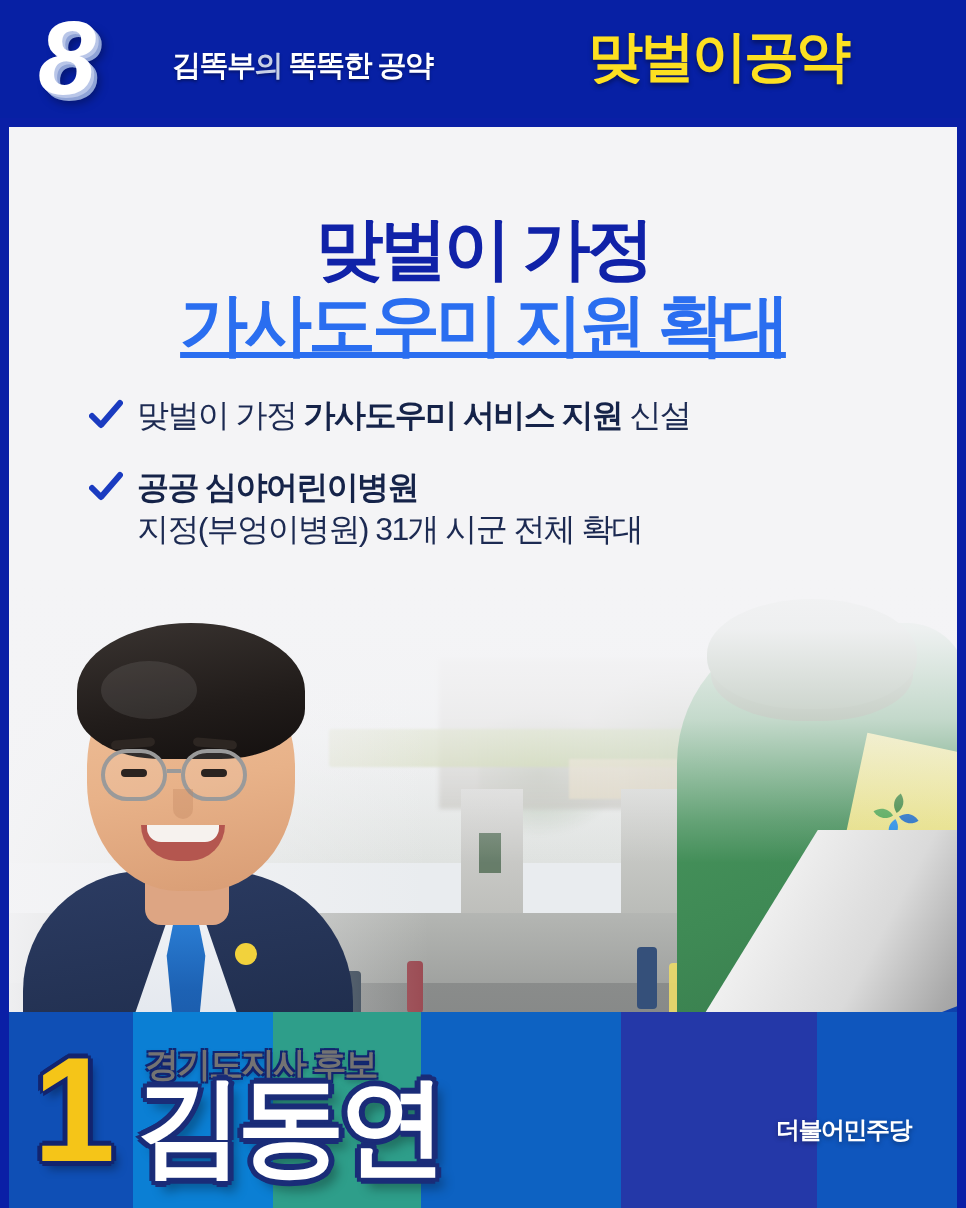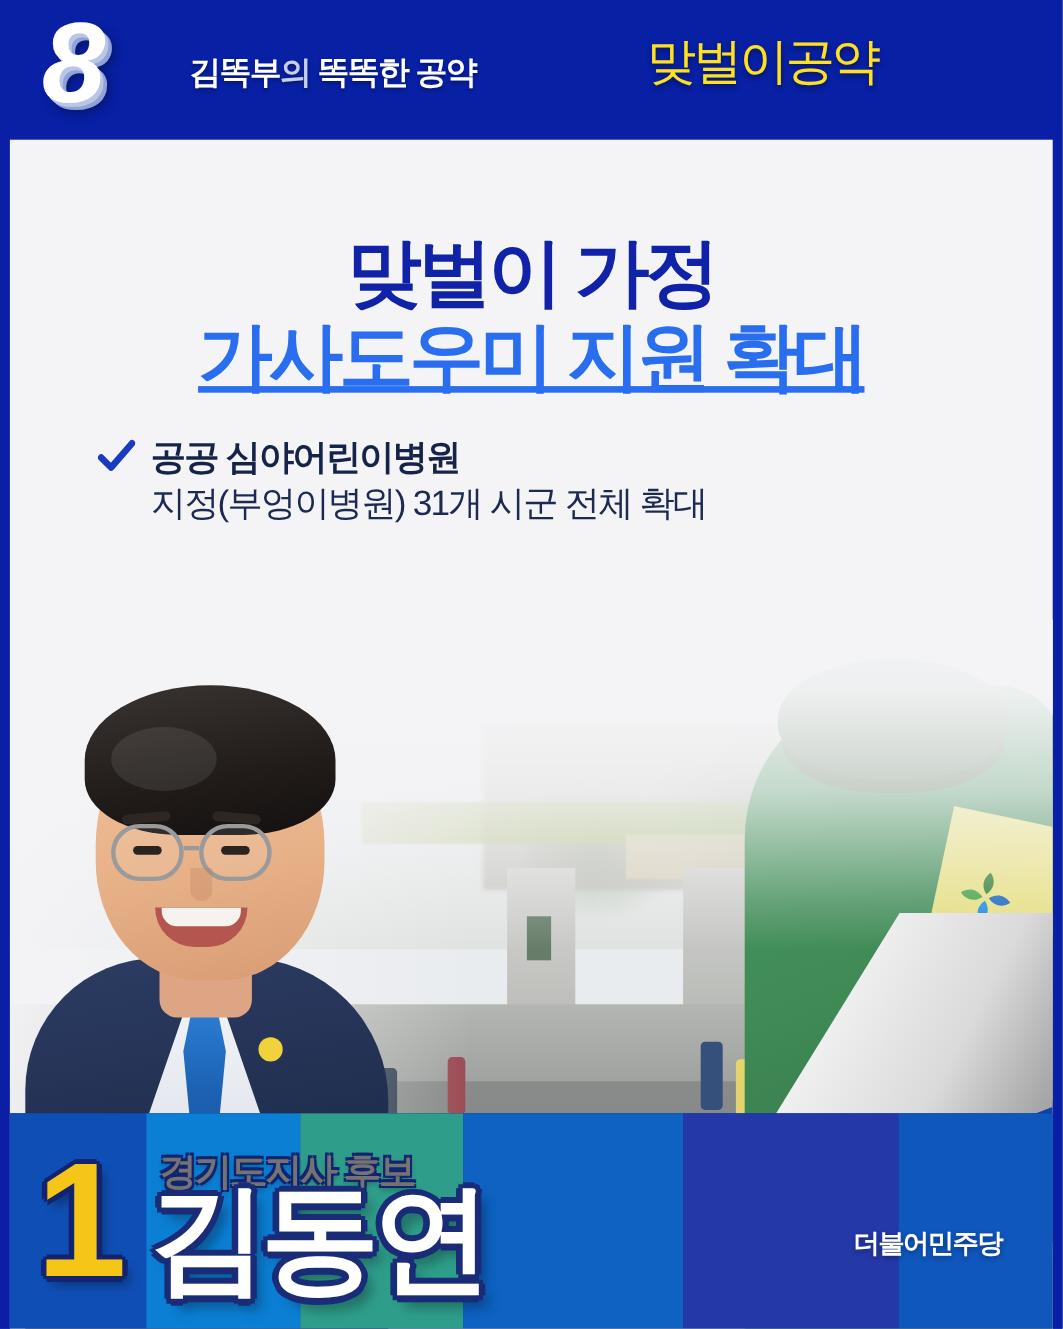--- a/index.html
+++ b/index.html
@@ -27,21 +27,21 @@
   .hdr-sub {
     position:absolute; left:172px; top:46px;
     font-size:29px; font-weight:bold; color:#ffffff;
     letter-spacing:-1.5px;
     text-shadow:0 2px 3px rgba(0,0,0,.35);
     white-space:nowrap;
   }
   .hdr-sub .dim { color:#c7cfe6; }
   .hdr-title {
     position:absolute; left:588px; top:26px;
-    font-size:45px; font-weight:normal; color:#fde021;
+    font-size:55px; font-weight:bold; color:#fde021;
     letter-spacing:-3px; line-height:60px;
     text-shadow:0 3px 5px rgba(0,0,0,.4);
     white-space:nowrap;
   }
 
   
   .frame {
     position:absolute; left:0; top:118px; width:966px; height:1090px;
     background:#0a1fa6;
     padding:9px 9px 0 9px;
@@ -382,20 +382,30 @@
 <div class="frame">
   <div class="sheet">
 
     <div class="headline">
       <div class="hl1">맞벌이 가정</div>
       <div class="hl2">가사도우미 지원 확대</div>
     </div>
 
     <div class="bullets">
 
+      <div class="bullet">
+        <span class="chk">
+          <svg viewBox="0 0 34 34" width="34" height="34">
+              <path d="M3 18 L12 27 L31 5" stroke="#1a3bc0" stroke-width="6" fill="none" stroke-linecap="round" stroke-linejoin="round"></path>
+            </svg>
+        </span>
+        <div class="btext">
+          <span>맞벌이 가정 </span><b>가사도우미 서비스 지원</b><span> 신설</span>
+        </div>
+      </div>
 
 
       <div class="bullet">
         <span class="chk">
           <svg viewBox="0 0 34 34" width="34" height="34">
               <path d="M3 18 L12 27 L31 5" stroke="#1a3bc0" stroke-width="6" fill="none" stroke-linecap="round" stroke-linejoin="round"></path>
             </svg>
         </span>
         <div class="btext">
           <b>공공 심야어린이병원</b>

